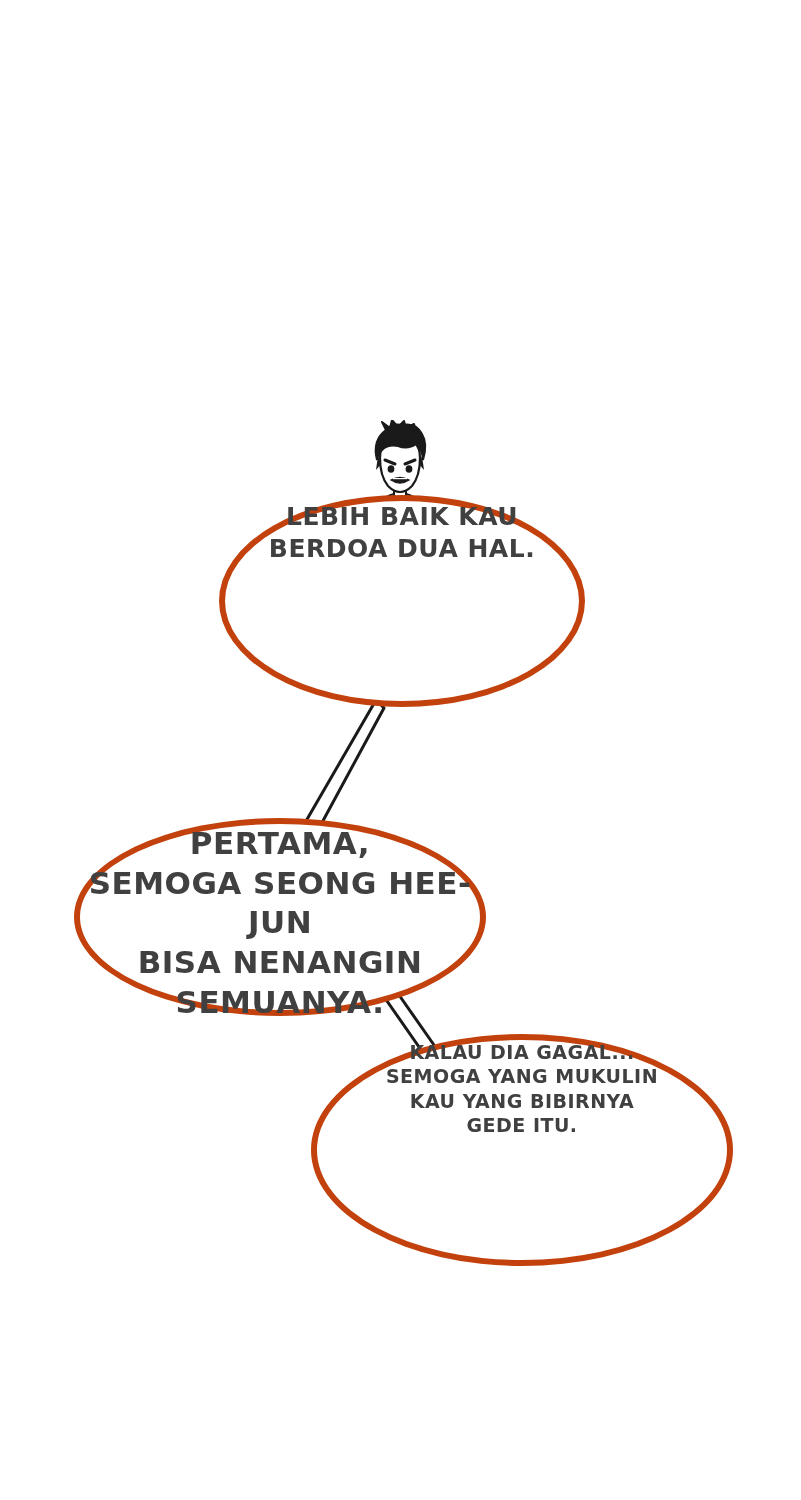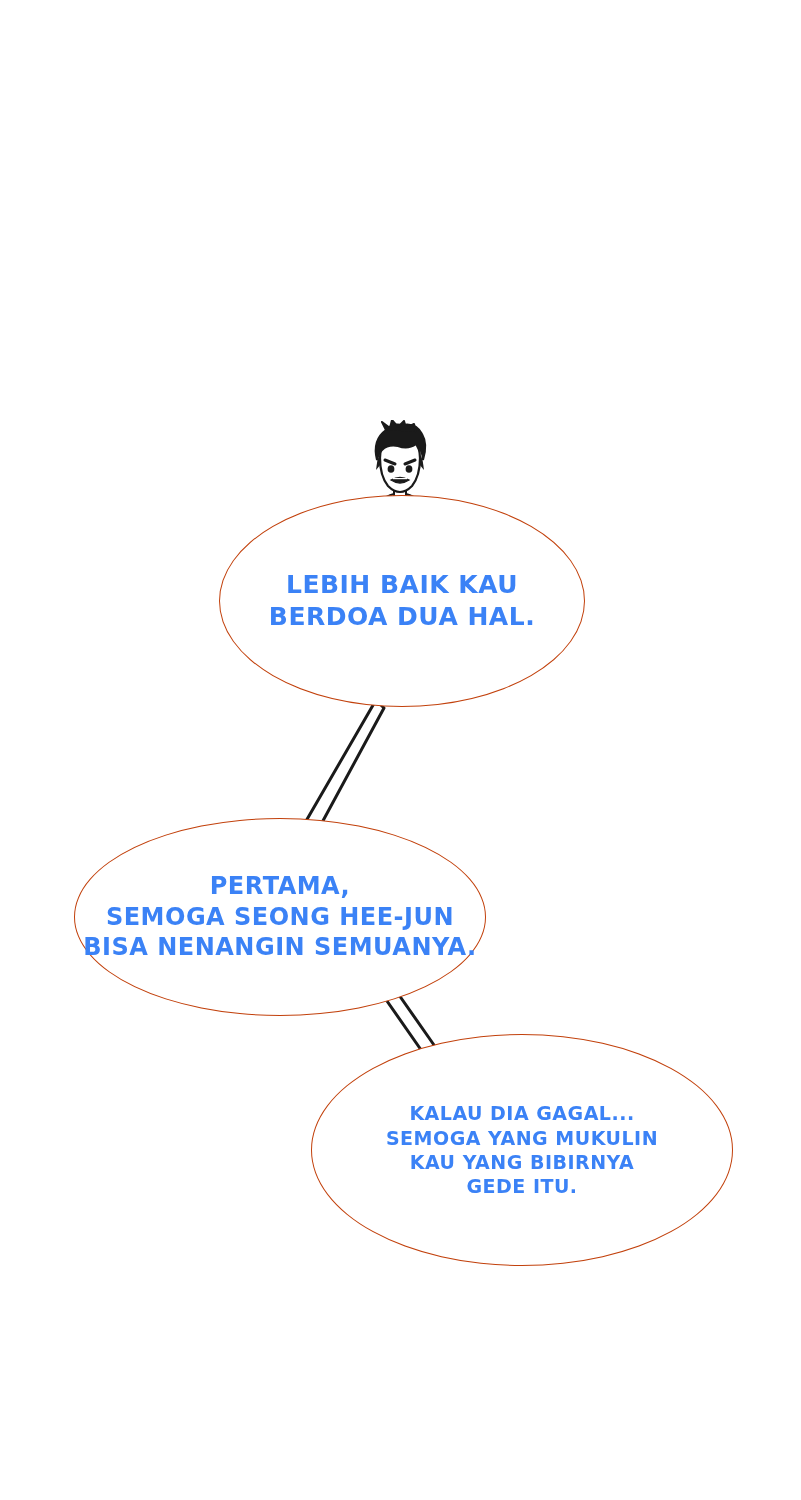--- a/index.html
+++ b/index.html
@@ -23,28 +23,28 @@
   .character {
     position: absolute;
     left: 360px;
     top: 420px;
     width: 80px;
     height: 100px;
   }
   .bubble {
     position: absolute;
     box-sizing: border-box;
-    border: 1px solid #c2410c;
+    border: 6px solid #c2410c;
     background: #ffffff;
     border-radius: 50%;
     display: flex;
-    align-items: center;
+    align-items: flex-start;
     justify-content: center;
     text-align: center;
-    color: #3b82f6;
+    color: #404040;
     z-index: 3;
   }
   .bubble .txt {
     white-space: pre-line;
     line-height: 1.28;
     letter-spacing: 0.5px;
     font-weight: 700;
     font-family: "DejaVu Sans", sans-serif;
   }
   #bubble-1 {
@@ -53,21 +53,21 @@
     width: 366px;
     height: 212px;
   }
   #bubble-1 .txt { font-size: 25px; }
   #bubble-2 {
     left: 74px;
     top: 818px;
     width: 412px;
     height: 198px;
   }
-  #bubble-2 .txt { font-size: 24px; }
+  #bubble-2 .txt { font-size: 31px; }
   #bubble-3 {
     left: 311px;
     top: 1034px;
     width: 422px;
     height: 232px;
   }
   #bubble-3 .txt { font-size: 19px; }
 
   .tail {
     position: absolute;

